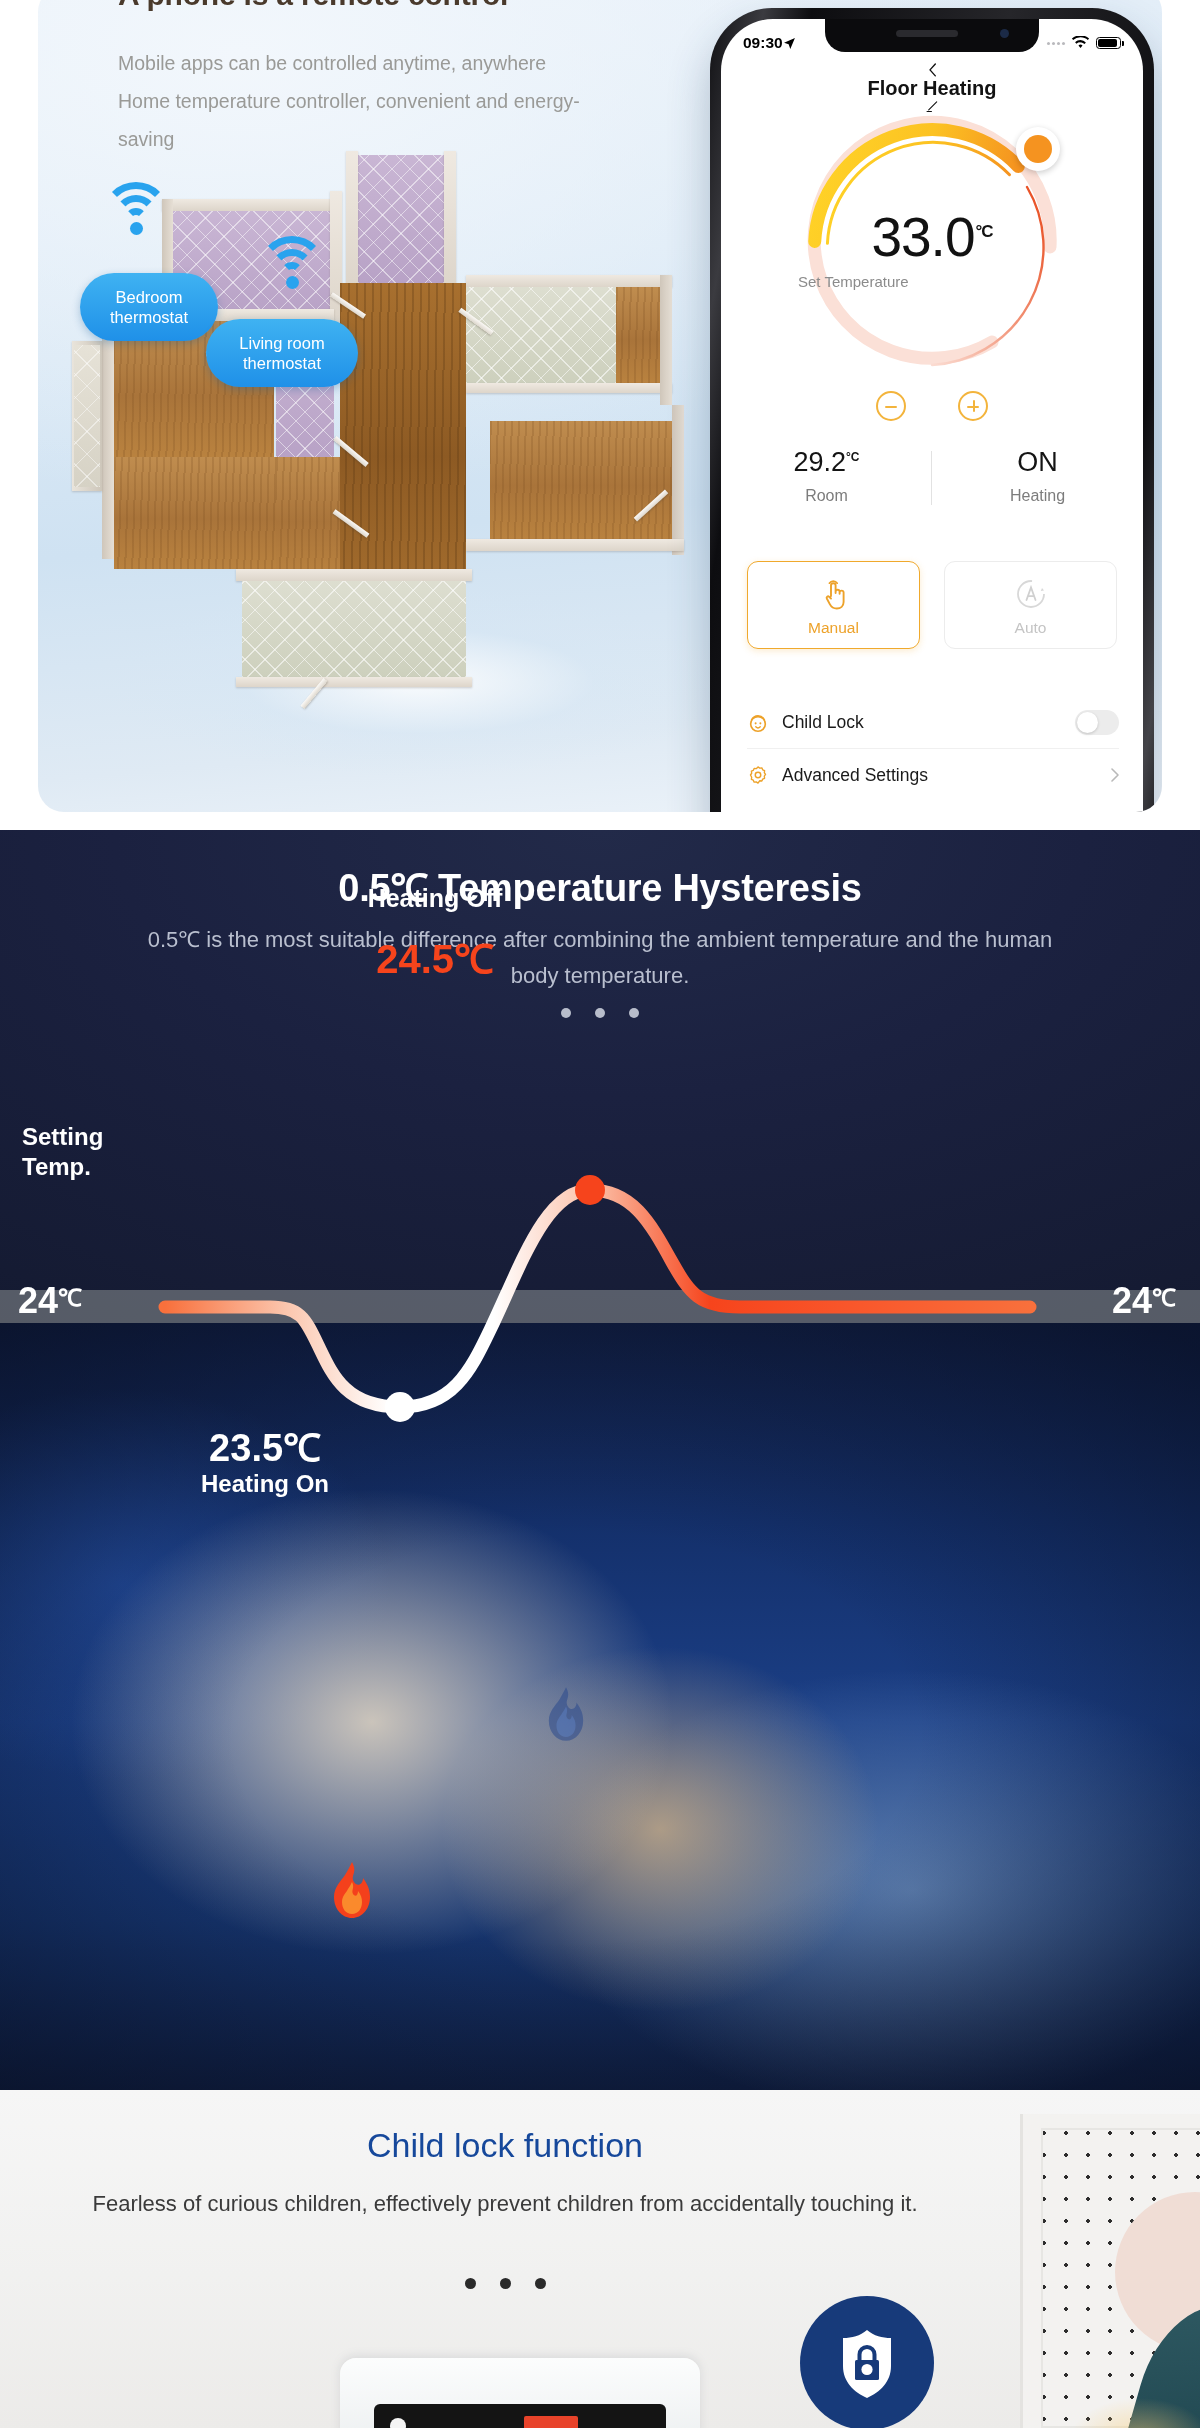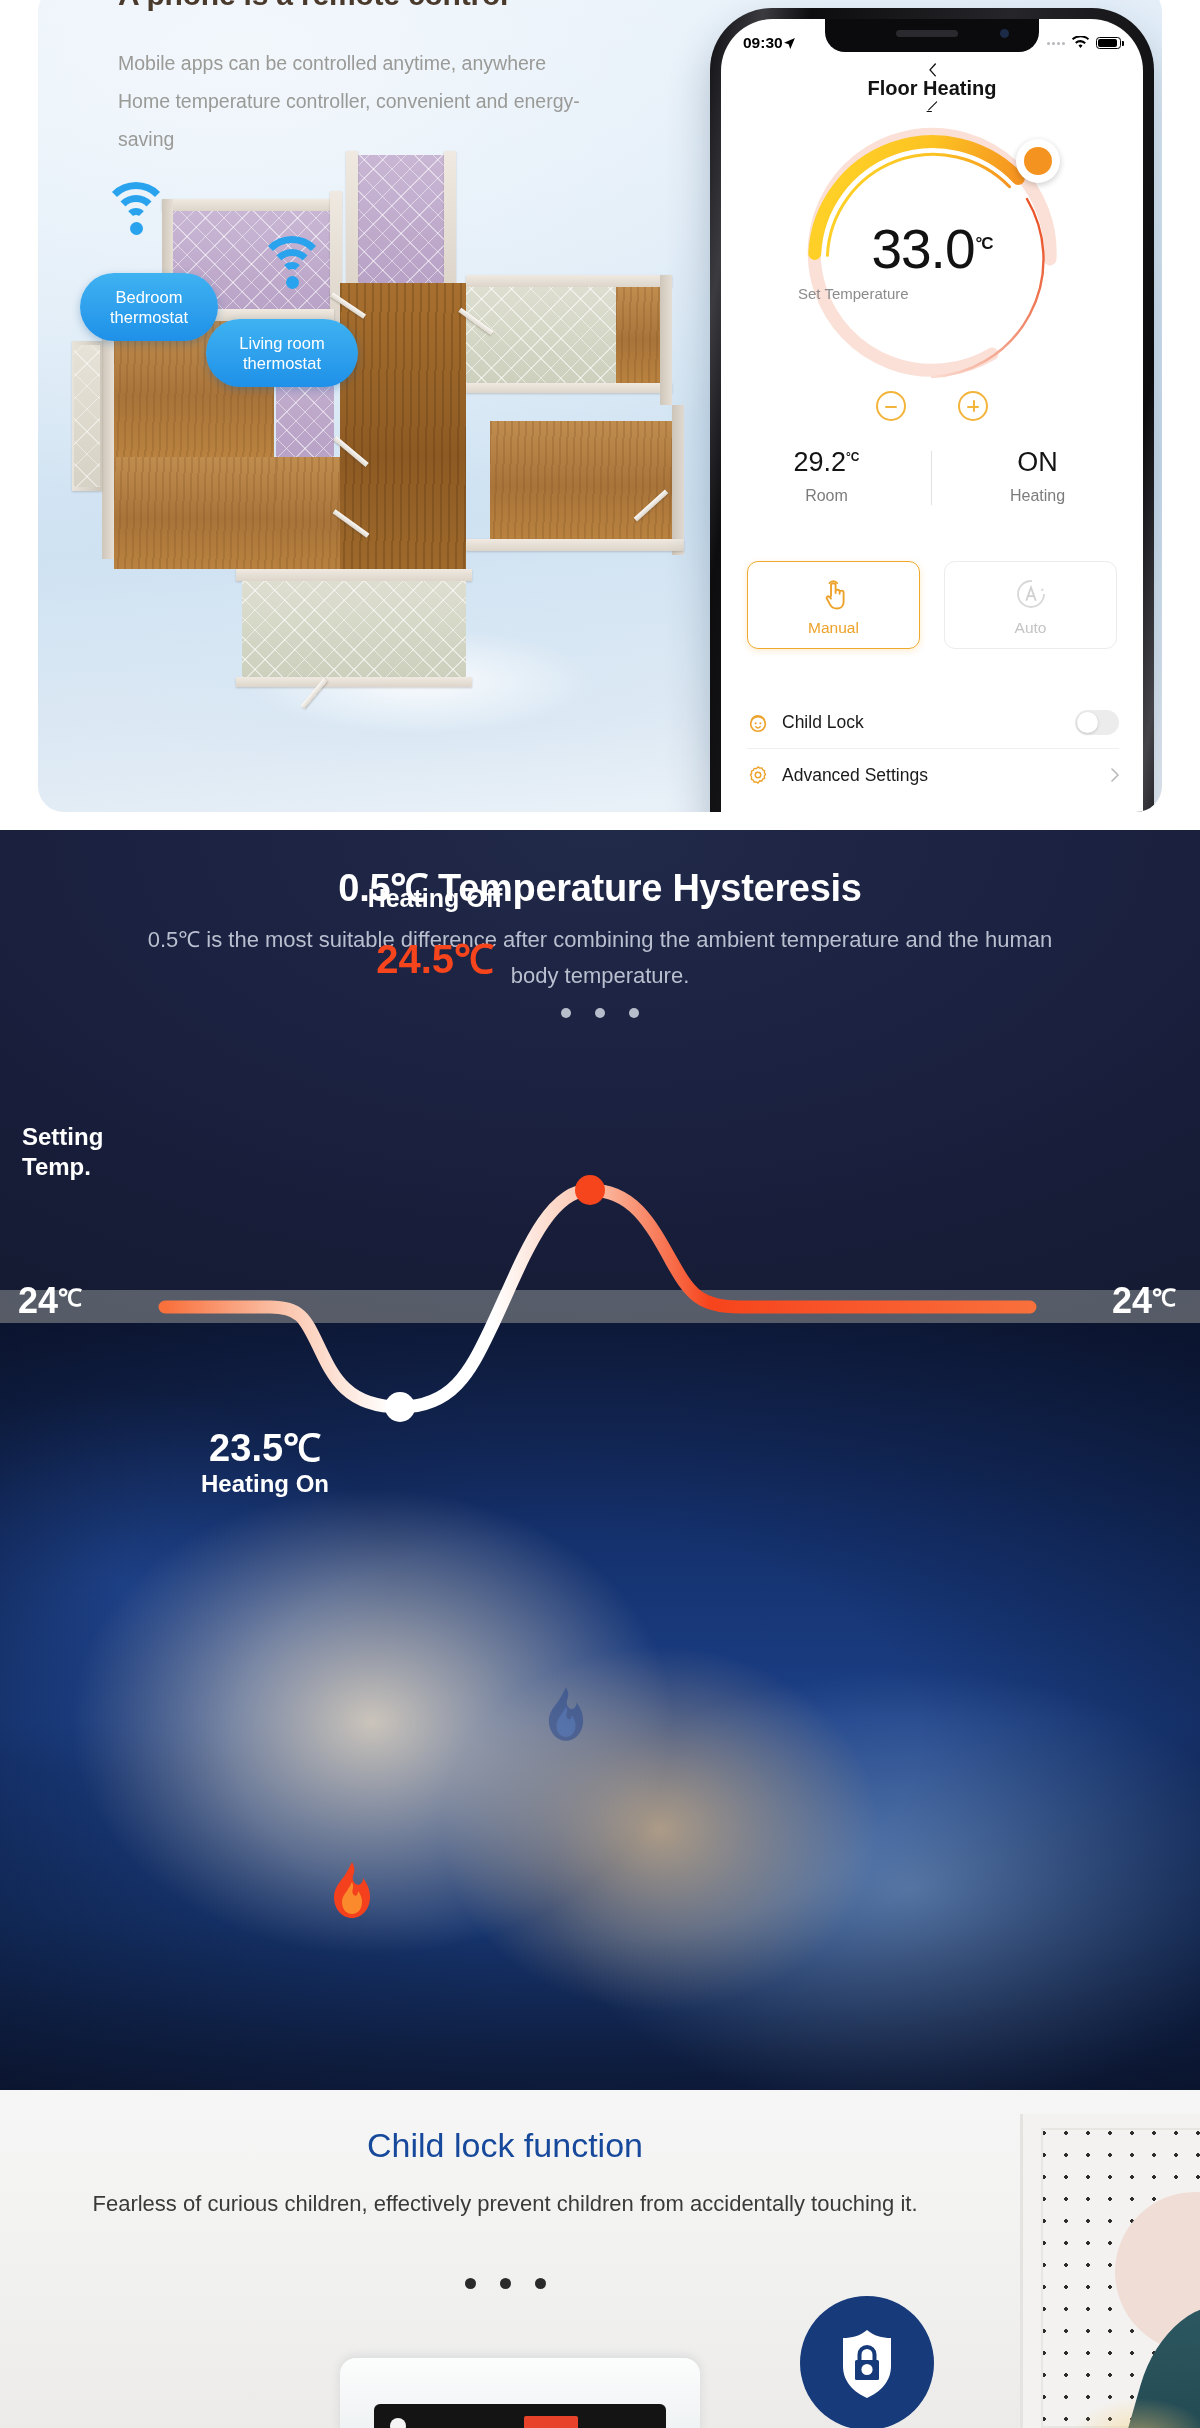--- a/index.html
+++ b/index.html
@@ -130,21 +130,21 @@
   .batt i { position:absolute; left:1.4px; top:1.4px; bottom:1.4px; width: 19px; background:#000; border-radius:2px; display:block;}
 
   .navbar {
     position: absolute; left: 0; top: 44px; width: 100%; height: 50px;
     display: flex; align-items: center; justify-content: flex-end; padding: 0 24px; flex-direction: column;
   }
   .nav-title { font-size: 20px; font-weight: 700; color: #121212; }
   .chev-back { width: 13px; height: 23px; }
   .pen-ico { width: 22px; height: 22px; }
 
-  .dial-wrap { position: absolute; left: 50%; top: 106px; transform: translateX(-50%);
+  .dial-wrap { position: absolute; left: 50%; top: 94px; transform: translateX(-50%);
                width: 268px; height: 268px; }
   .dial-val {
     position: absolute; left: 0; right: 0; top: 92px; text-align: center;
     font-size: 55px; font-weight: 400; color: #121212; letter-spacing: -1px;
   }
   .dial-val sup { font-size: 17px; font-weight: 600; vertical-align: super; margin-left: 1px; }
   .dial-cap { position: absolute; left: 0; right: 0; top: 160px; text-align: left;
               font-size: 15px; color: #8b8b8b; }
   .knob {
     position: absolute; width: 44px; height: 44px; border-radius: 50%;

